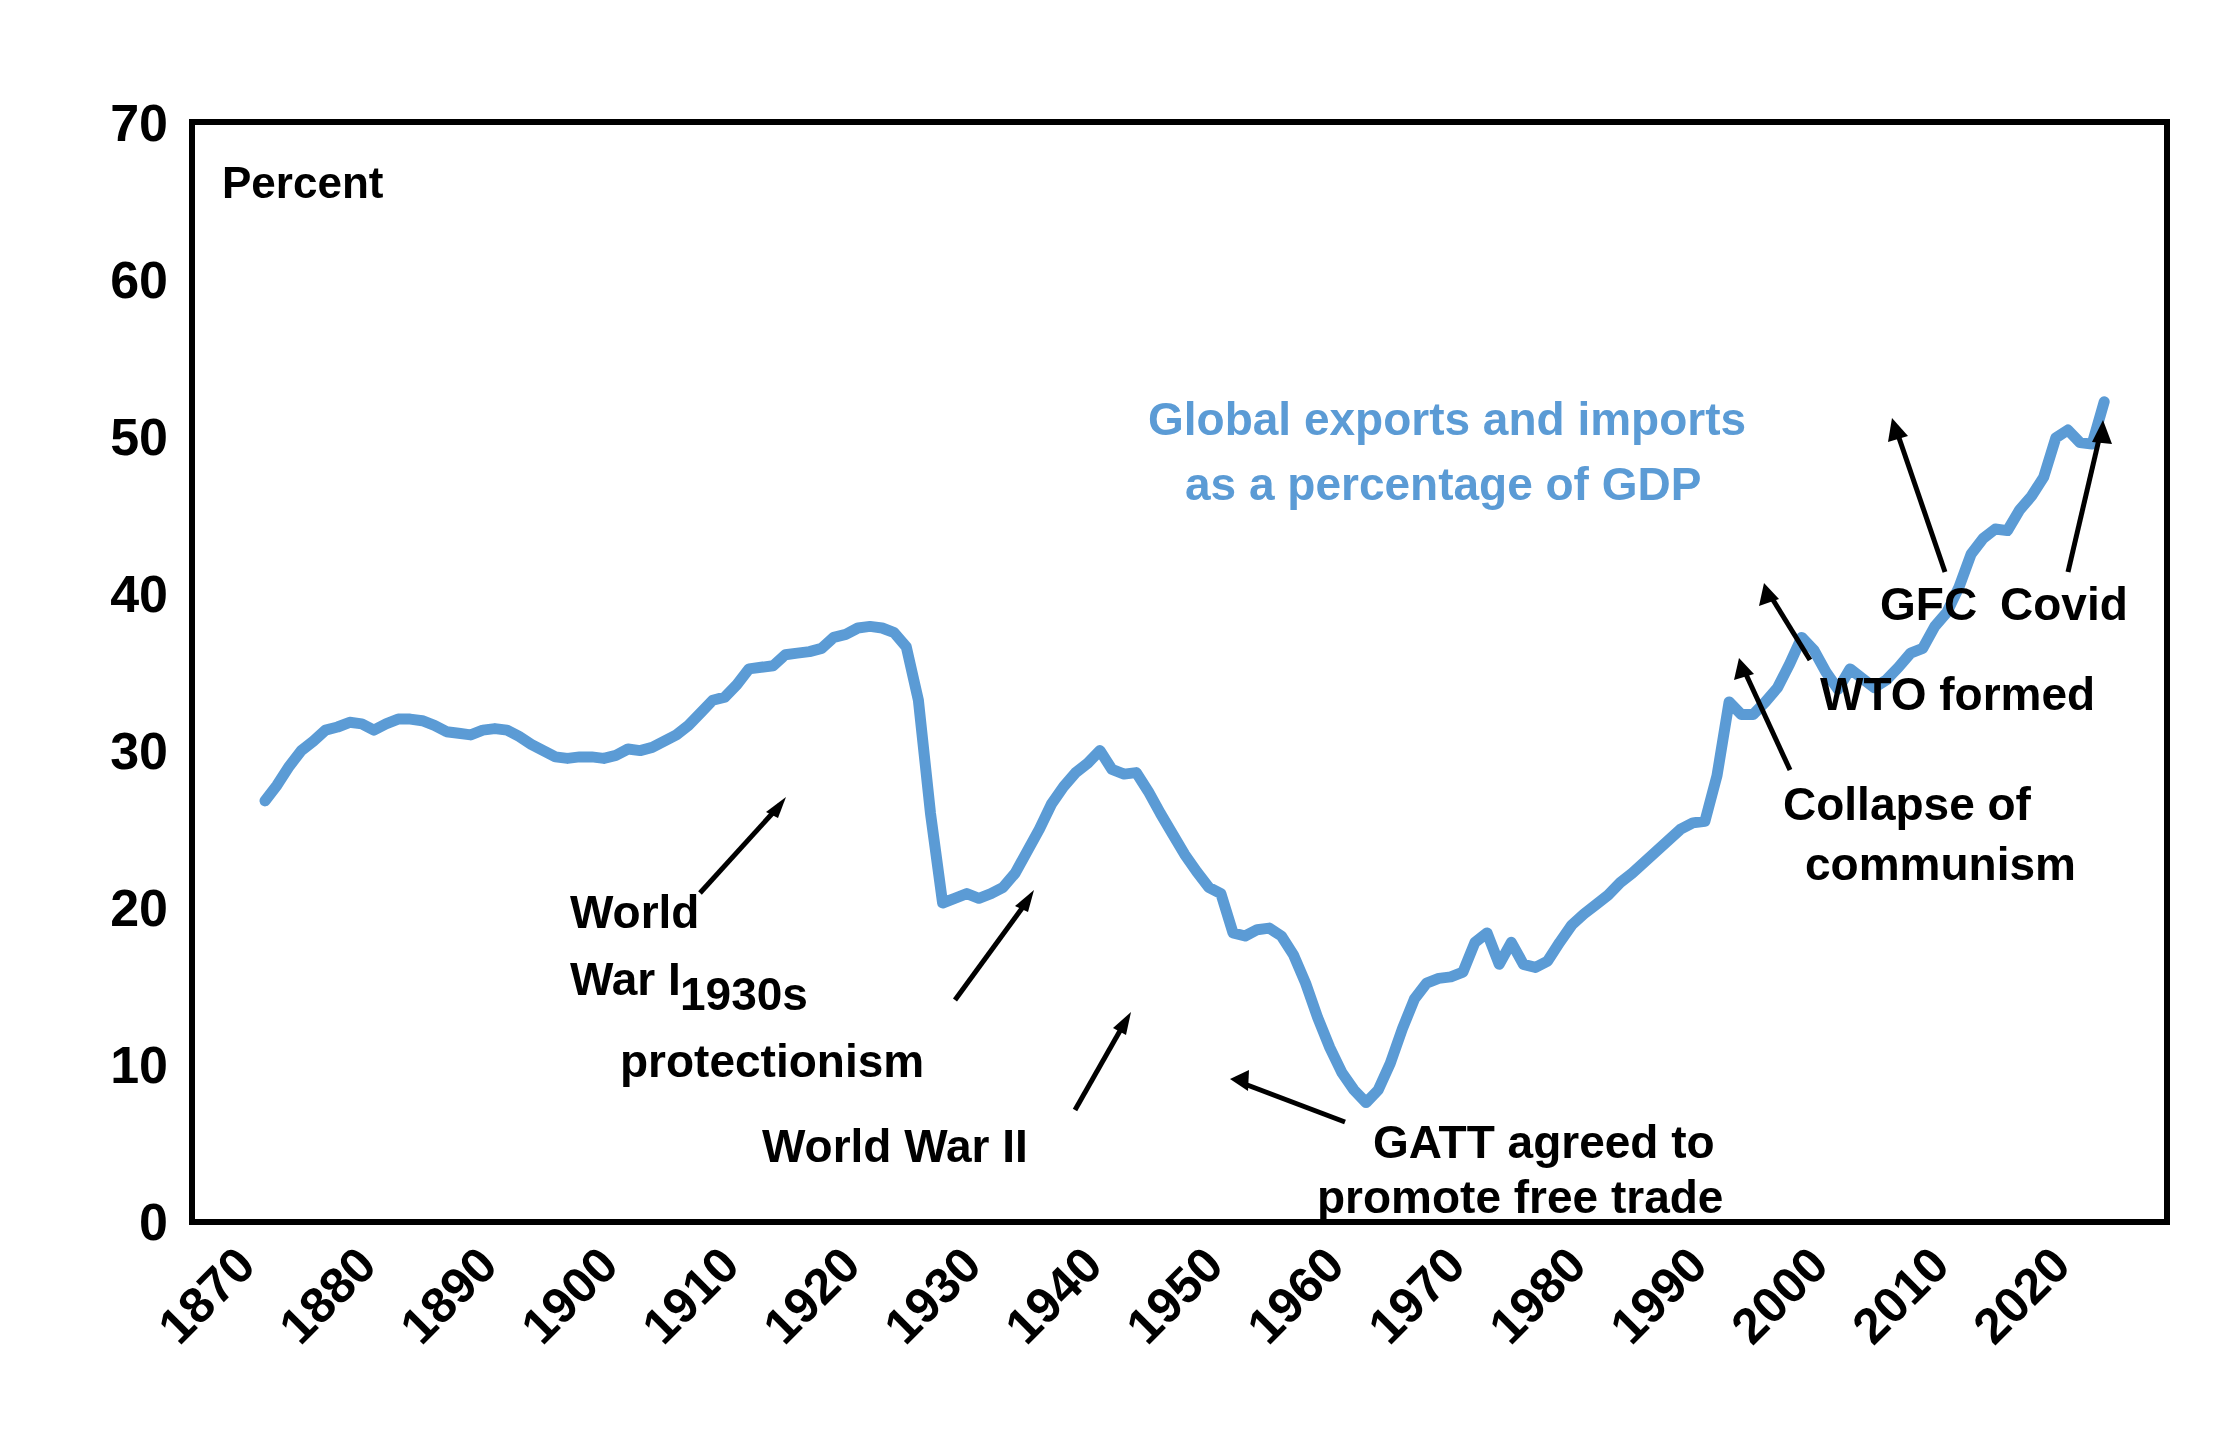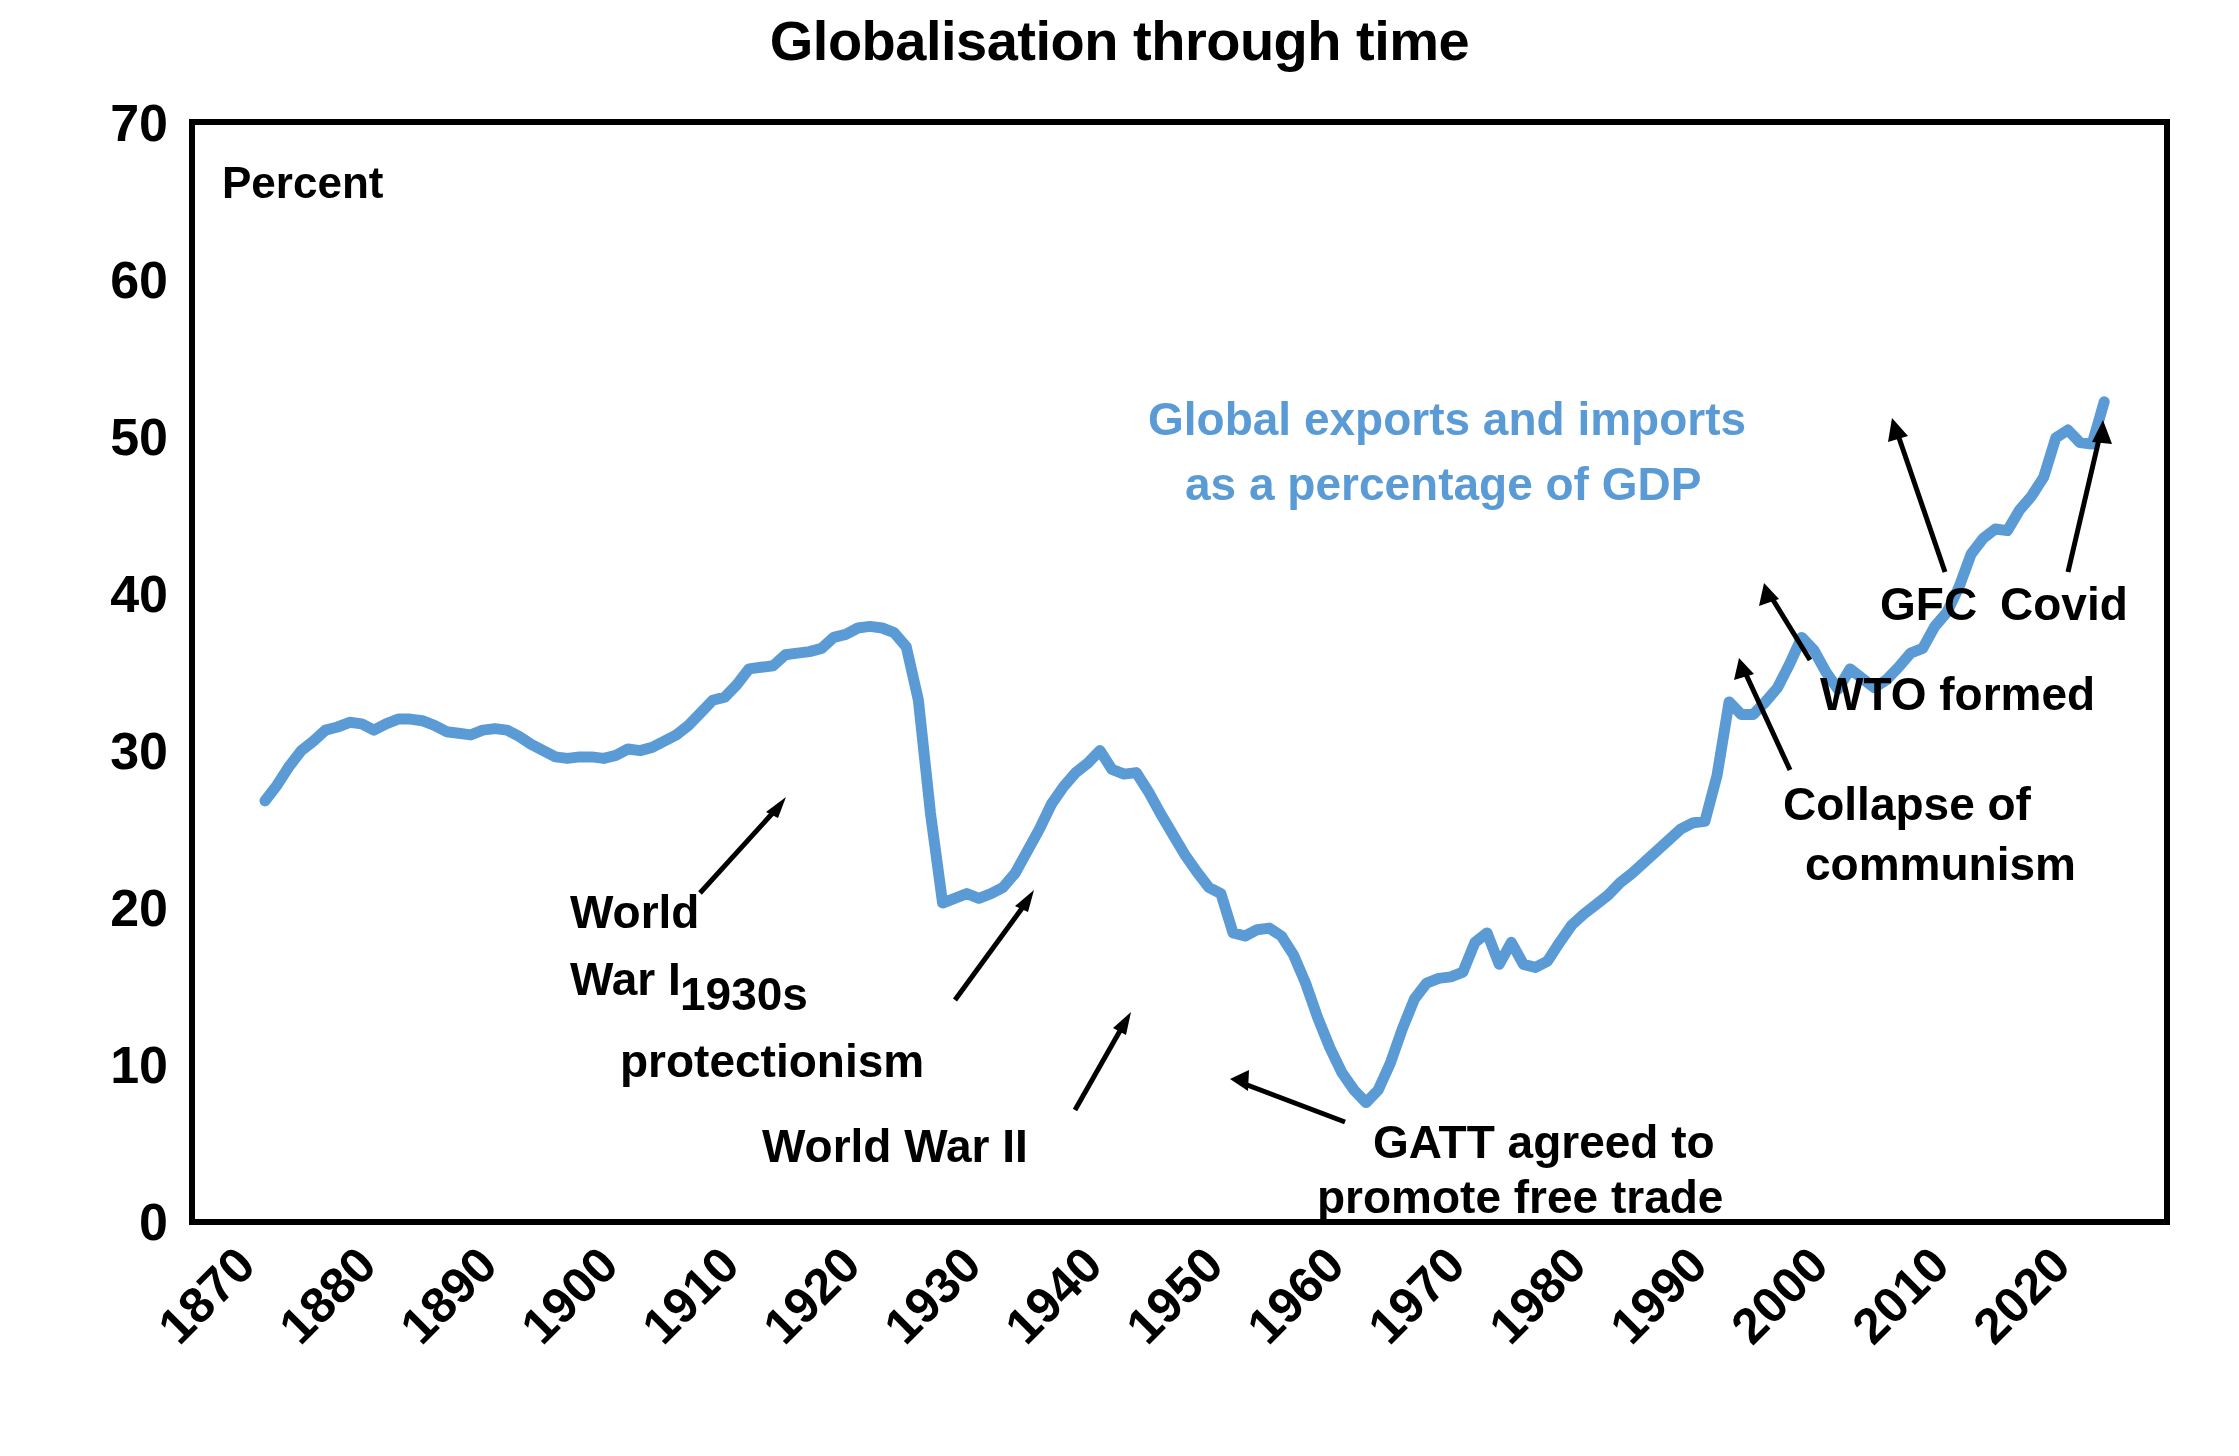--- a/index.html
+++ b/index.html
@@ -62,21 +62,20 @@
     font-size: 46px;
     font-weight: bold;
     fill: #5B9BD5;
   }
 </style>
 </head>
 <body>
 
 <div id="figure">
 
-  <div id="chart-title">Globalisation through time</div>
 
   <svg id="plot" width="2239" height="1456" viewBox="0 0 2239 1456">
 
     <g>
       <text class="axis-label-y" x="168" y="141" text-anchor="end">70</text>
       <text class="axis-label-y" x="168" y="298" text-anchor="end">60</text>
       <text class="axis-label-y" x="168" y="455" text-anchor="end">50</text>
       <text class="axis-label-y" x="168" y="612" text-anchor="end">40</text>
       <text class="axis-label-y" x="168" y="769" text-anchor="end">30</text>
       <text class="axis-label-y" x="168" y="926" text-anchor="end">20</text>

